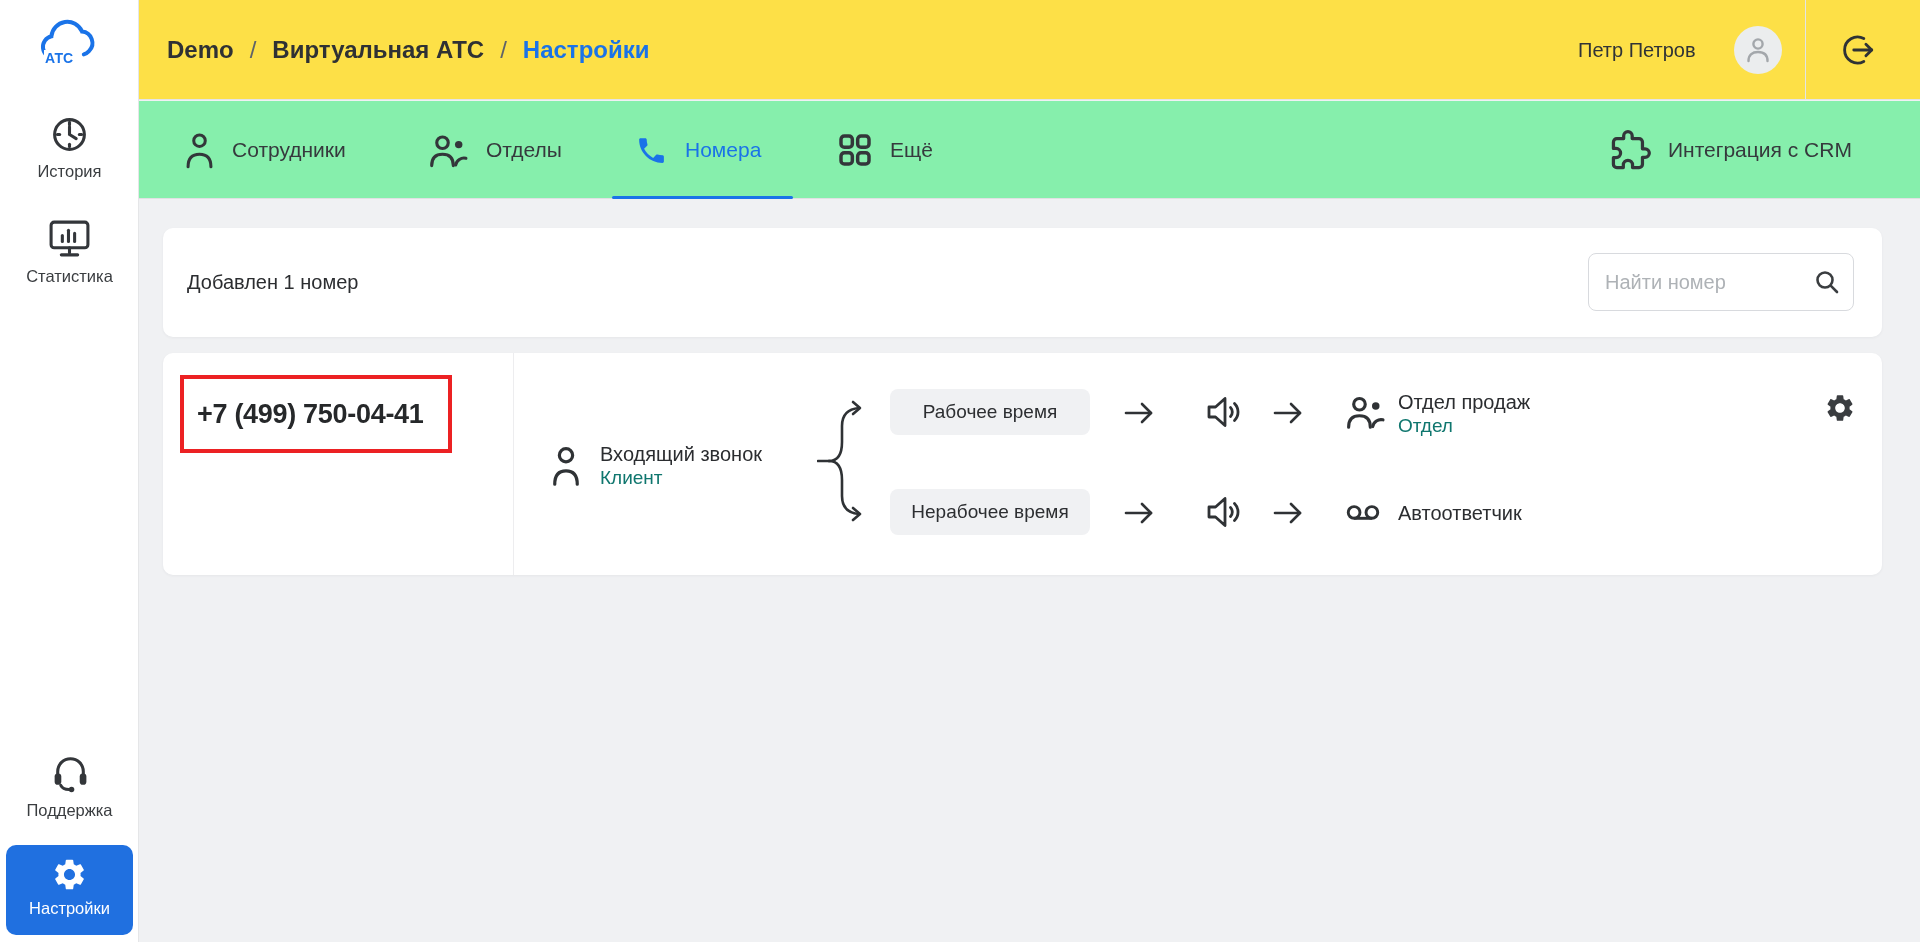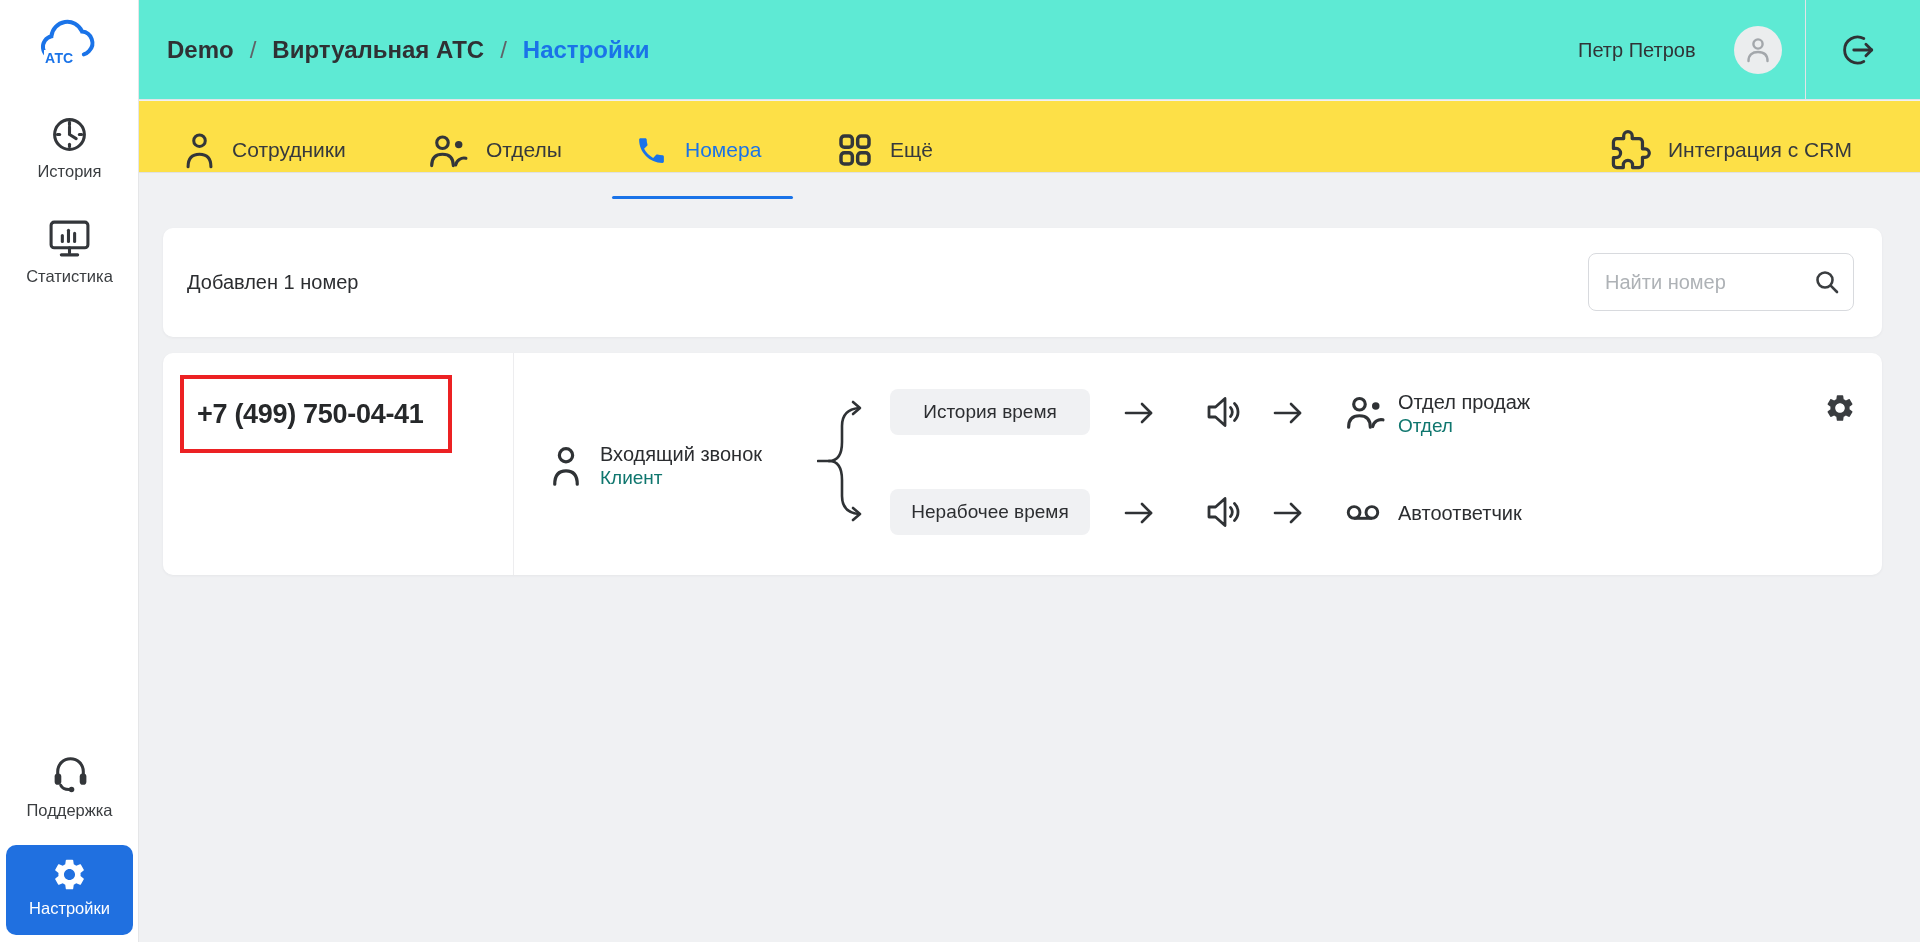--- a/index.html
+++ b/index.html
@@ -19,37 +19,37 @@
   .side-item { position:absolute; left:0; width:139px; display:flex; flex-direction:column;
                align-items:center; gap:8px; cursor:pointer; }
   .side-label { font-size:16.5px; color:#3a3d40; }
   .side-active { position:absolute; left:6px; top:845px; width:127px; height:90px;
                  background:#2070e0; border-radius:10px; display:flex; flex-direction:column;
                  align-items:center; padding-top:11px; gap:6px; cursor:pointer; }
   .side-active .side-label { color:#ffffff; }
 
   
   .header { position:absolute; left:139px; top:0; width:1781px; height:100px;
-            background:#5eead4; border-bottom:1px solid #e3e4e6; }
+            background:#fde047; border-bottom:1px solid #e3e4e6; }
   .breadcrumb { position:absolute; left:28px; top:0; height:100px; display:flex;
                 align-items:center; font-size:24px; font-weight:600; color:#2f3134; }
   .crumb-sep { color:#5f6368; margin:0 16px; font-weight:400; }
   .crumb-link { cursor:pointer; }
   .crumb-active { color:#1a73e8; cursor:pointer; }
   .user-name { position:absolute; left:1439px; top:0; height:100px; display:flex;
                align-items:center; font-size:20px; color:#303336; cursor:pointer; }
   .avatar { position:absolute; left:1595px; top:26px; width:48px; height:48px;
             border-radius:50%; background:#ebedee; display:flex; align-items:center;
             justify-content:center; cursor:pointer; }
   .header-vdiv { position:absolute; left:1666px; top:0; width:1px; height:100px; background:#e3e4e6; }
   .logout { position:absolute; left:1700px; top:31px; width:38px; height:38px; cursor:pointer; }
 
   
-  .tabbar { position:absolute; left:139px; top:101px; width:1781px; height:72px;
-            background:#fde047; border-bottom:1px solid #e0e1e3; }
+  .tabbar { position:absolute; left:139px; top:101px; width:1781px; height:98px;
+            background:#86efac; border-bottom:1px solid #e0e1e3; }
   .tab { position:absolute; top:0; height:98px; display:flex; align-items:center;
          gap:17px; cursor:pointer; }
   .tab-label { font-size:21px; color:#36393d; }
   .tab-label.active { color:#1a73e8; }
   .tab-underline { position:absolute; left:473px; top:95px; width:181px; height:3px;
                    background:#1a73e8; border-radius:2px; }
 
   
   .card { position:absolute; left:163px; width:1719px; background:#ffffff;
           border-radius:10px; box-shadow:0 1px 3px rgba(40,44,50,0.05); }
@@ -239,21 +239,21 @@
   <div class="abs" style="left:654px; top:45px; width:55px; height:130px;">
     <svg width="55" height="130" viewBox="0 0 55 130" fill="none" stroke="#2f3235" stroke-width="2.6" stroke-linecap="round" stroke-linejoin="round">
       <path d="M1 63 H12"></path>
       <path d="M12 63 C22 63 25 55 25 44 L25 28 C25 17 30 11 42 10"></path>
       <path d="M36 4 L43 10 L36 16"></path>
       <path d="M12 63 C22 63 25 71 25 82 L25 98 C25 109 30 115 42 116"></path>
       <path d="M36 110 L43 116 L36 122"></path>
     </svg>
   </div>
 
-  <div class="pill" style="top:36px;">История время</div>
+  <div class="pill" style="top:36px;">Рабочее время</div>
   <div class="abs" style="left:961px; top:46px;">
     <svg width="30" height="28" viewBox="0 0 30 28" fill="none" stroke="#2f3235" stroke-width="2.6" stroke-linecap="round" stroke-linejoin="round">
         <path d="M2 14 H27"></path>
         <path d="M18 5 l9 9 -9 9"></path>
       </svg>
   </div>
   <div class="abs" style="left:1039px; top:38px; cursor:pointer;">
     <svg width="42" height="42" viewBox="0 0 42 42" fill="none" stroke="#2f3235" stroke-width="2.8" stroke-linecap="round" stroke-linejoin="round">
       <path d="M7 16 v10 h6.5 l9.5 8.5 V7.5 L13.5 16 Z"></path>
       <path d="M28.5 16.5 a6.5 6.5 0 0 1 0 9"></path>

